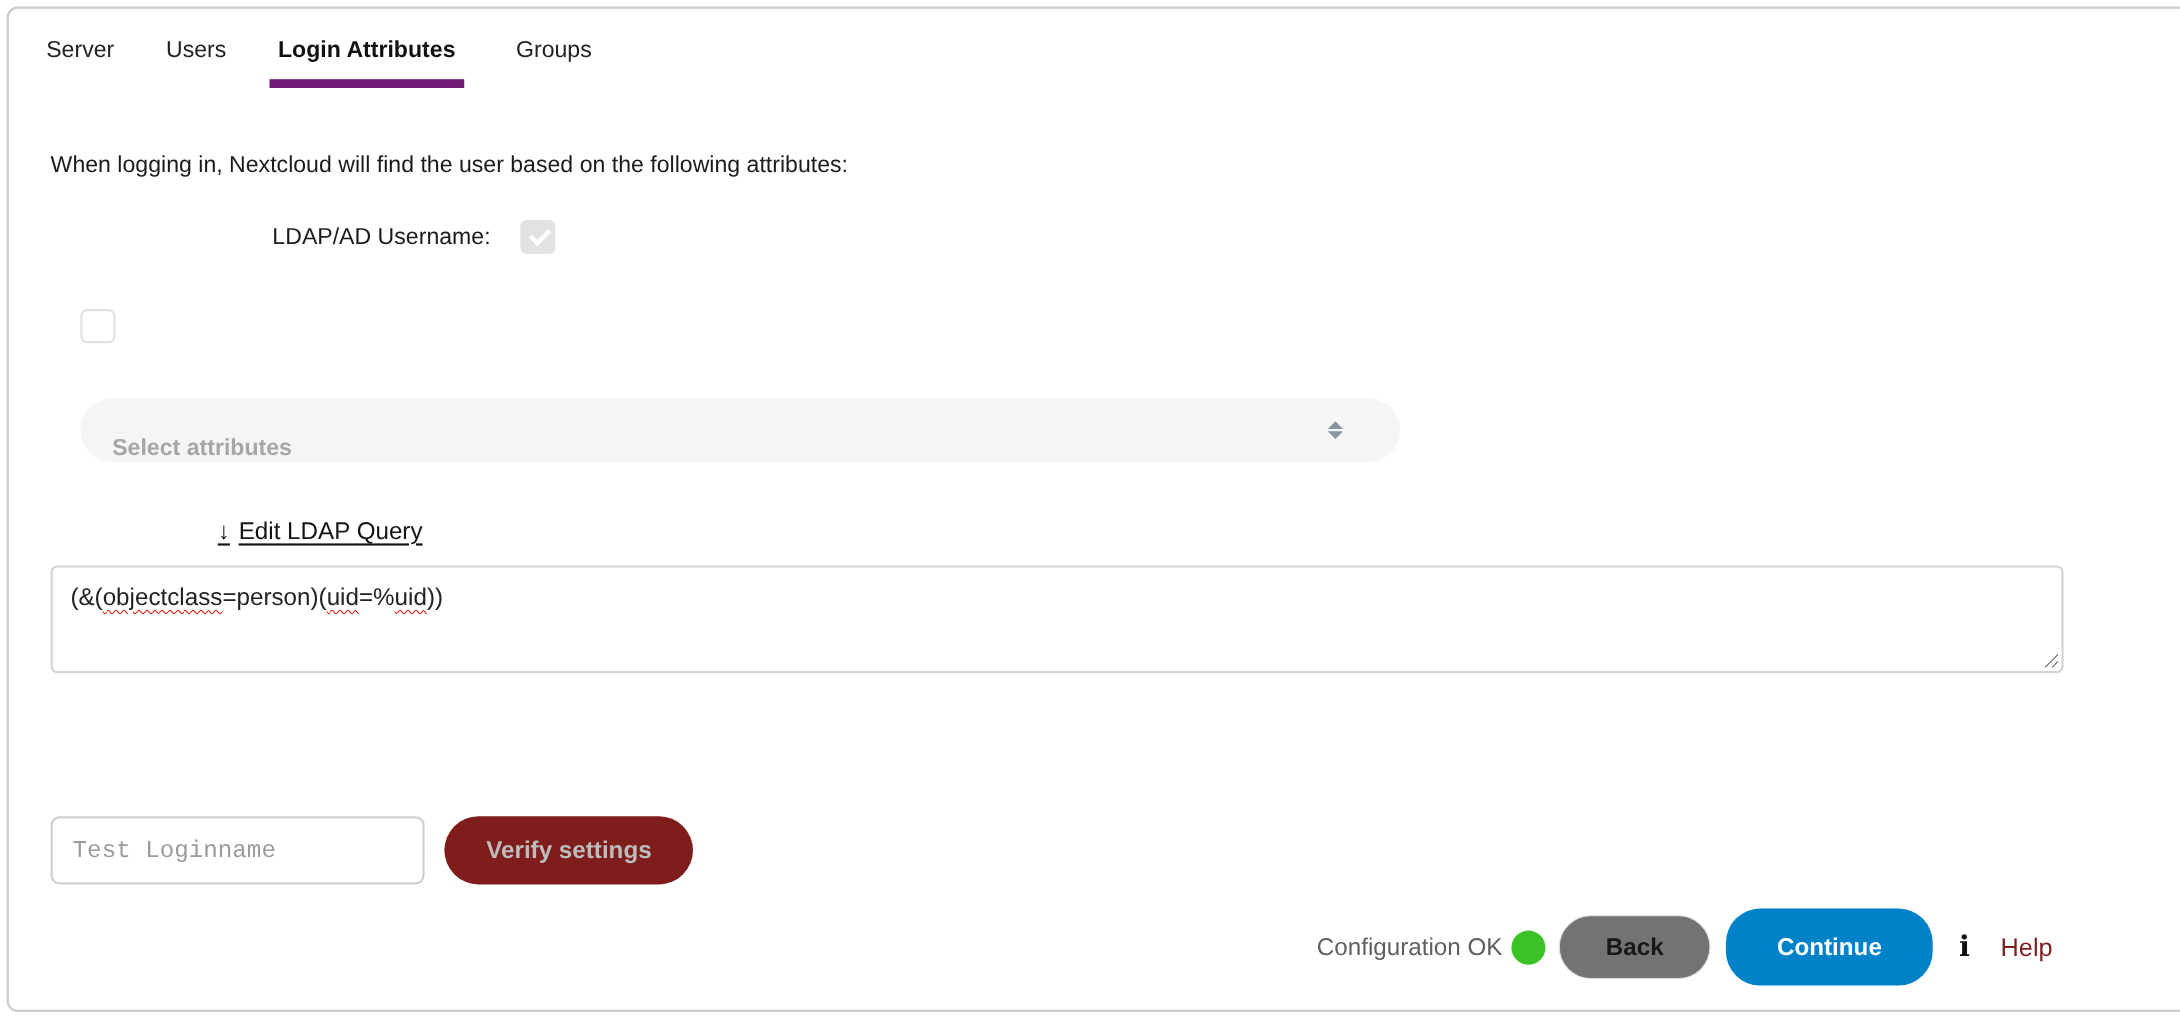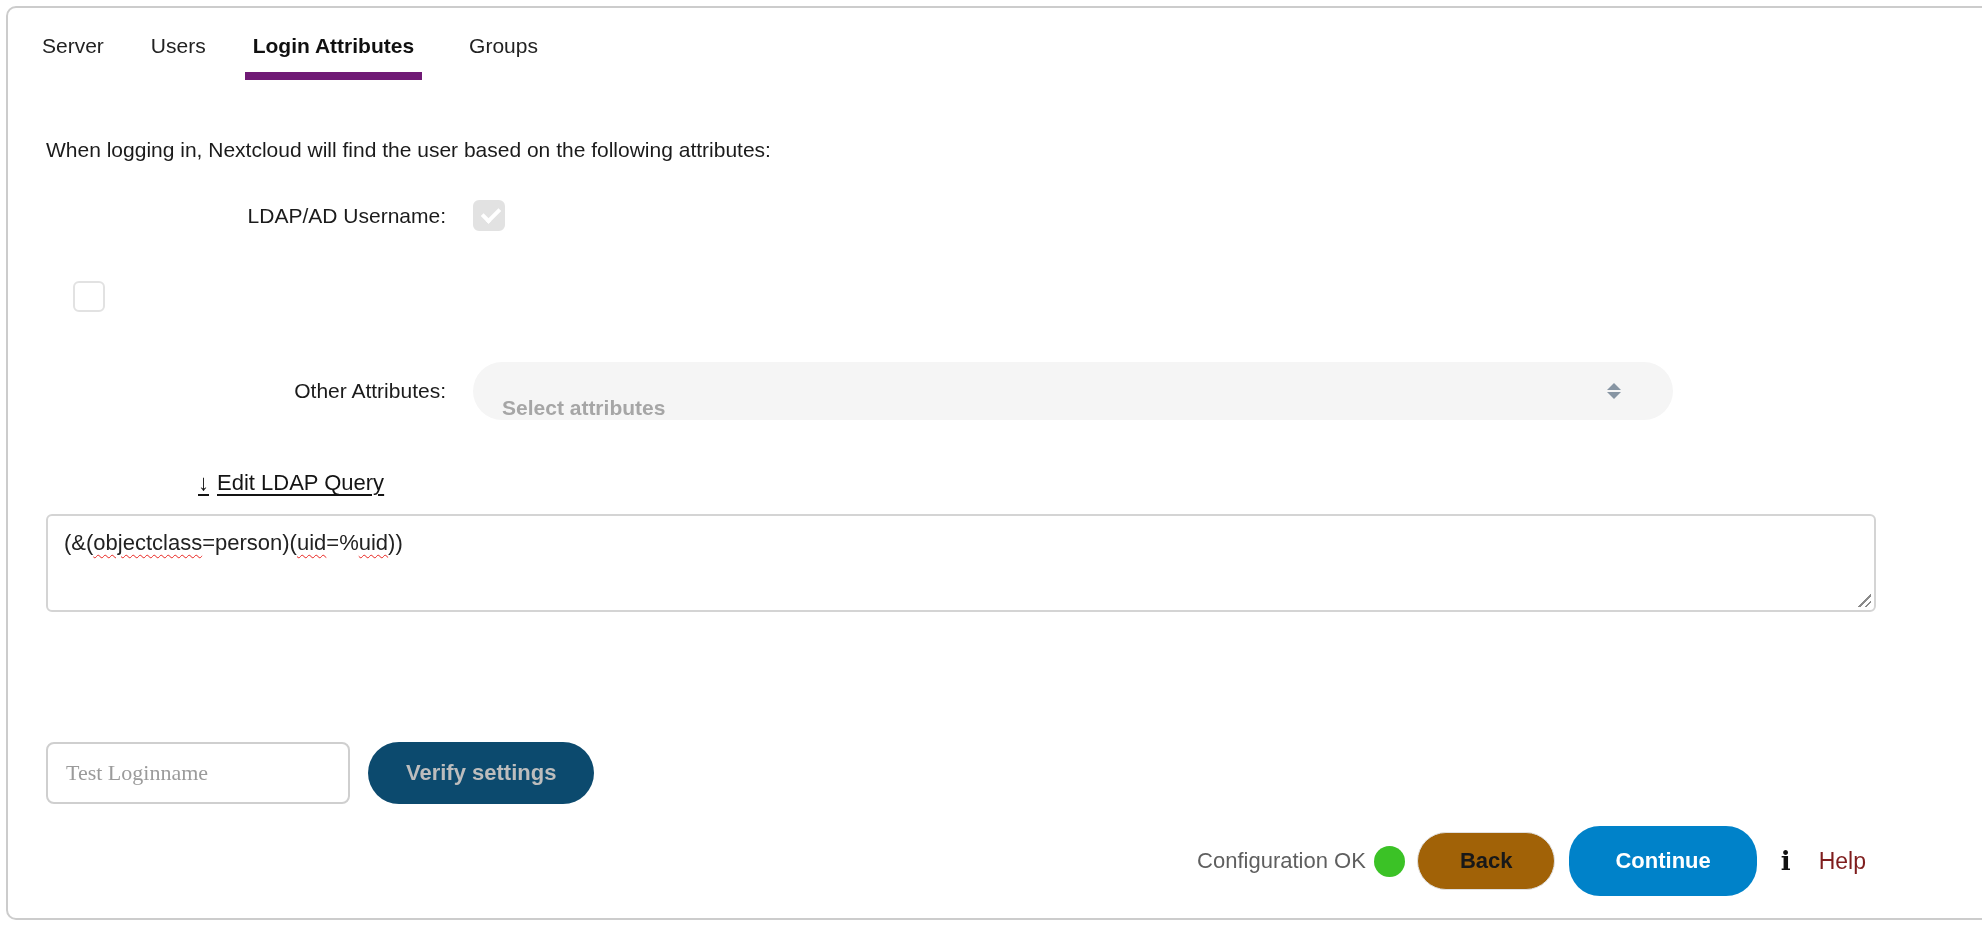--- a/index.html
+++ b/index.html
@@ -154,45 +154,45 @@
     clip-path: polygon(100% 0, 100% 100%, 0 100%);
     cursor: nwse-resize;
   }
   
   .test-row {
     display: flex;
     align-items: center;
     margin-top: 130px;
   }
   .test-input {
-    width: 304px;
+    width: 340px;
     height: 62px;
     border: 2px solid #cfcfcf;
     border-radius: 8px;
     padding: 0 18px;
     font-size: 22px;
-    font-family: Liberation Serif, serif;
+    font-family: Liberation Mono, monospace;
     color: #222;
     outline: none;
   }
   .test-input::placeholder { color: #9b9b9b; }
   .btn {
     height: 62px;
     border: none;
     border-radius: 31px;
     font-size: 22px;
     font-weight: bold;
     font-family: "Liberation Sans", sans-serif;
     cursor: pointer;
     white-space: nowrap;
   }
   .btn-disabled {
     margin-left: 18px;
     padding: 0 38px;
-    background: #0c4a6e;
+    background: #7f1d1d;
     color: #bdbdbd;
     cursor: default;
   }
   
   .footer {
     display: flex;
     align-items: center;
     justify-content: flex-end;
     margin-top: 22px;
     padding-right: 128px;
@@ -200,21 +200,21 @@
   .status-text { font-size: 22px; color: #5f5f5f; }
   .status-dot {
     width: 31px; height: 31px;
     border-radius: 50%;
     margin-left: 8px;
   }
   .btn-back {
     margin-left: 12px;
     height: 58px;
     padding: 0 42px;
-    background: #a16207;
+    background: #737373;
     border: 1px solid #e0e0e0;
     color: #181818;
   }
   .btn-continue {
     margin-left: 14px;
     height: 70px;
     padding: 0 46px;
     color: #ffffff;
   }
   .help {
@@ -260,21 +260,20 @@
         </span>
       </div>
 
       <div class="row">
         <span class="ctrl">
           <span class="checkbox unchecked"></span>
         </span>
       </div>
 
       <div class="row">
-        <label class="lbl">Other Attributes:</label>
         <span class="ctrl">
           <span class="select-pill">
             <span class="placeholder">Select attributes</span>
             <span class="updown"></span>
           </span>
         </span>
       </div>
 
       <a class="query-toggle"><span class="arrow">↓</span><span>Edit LDAP Query</span></a>
 

